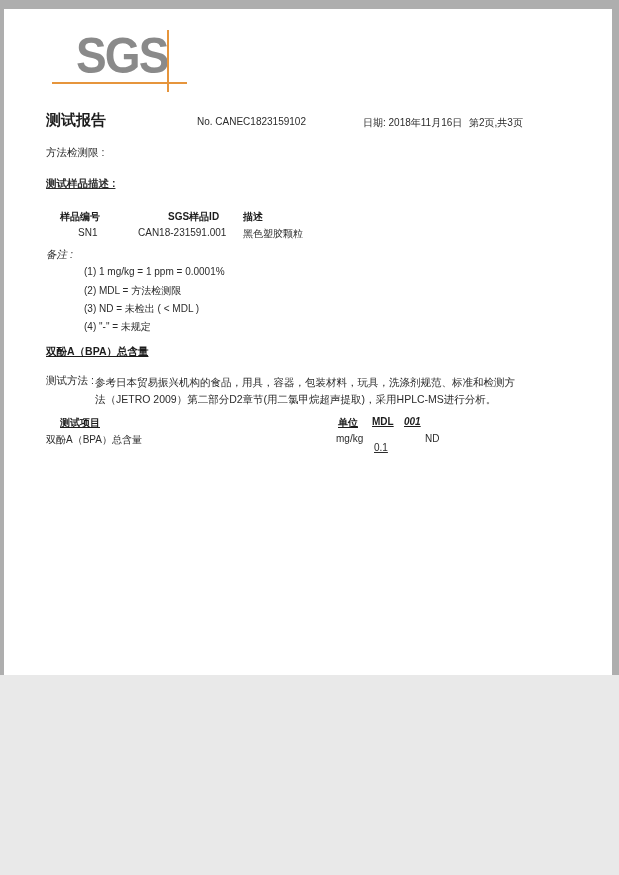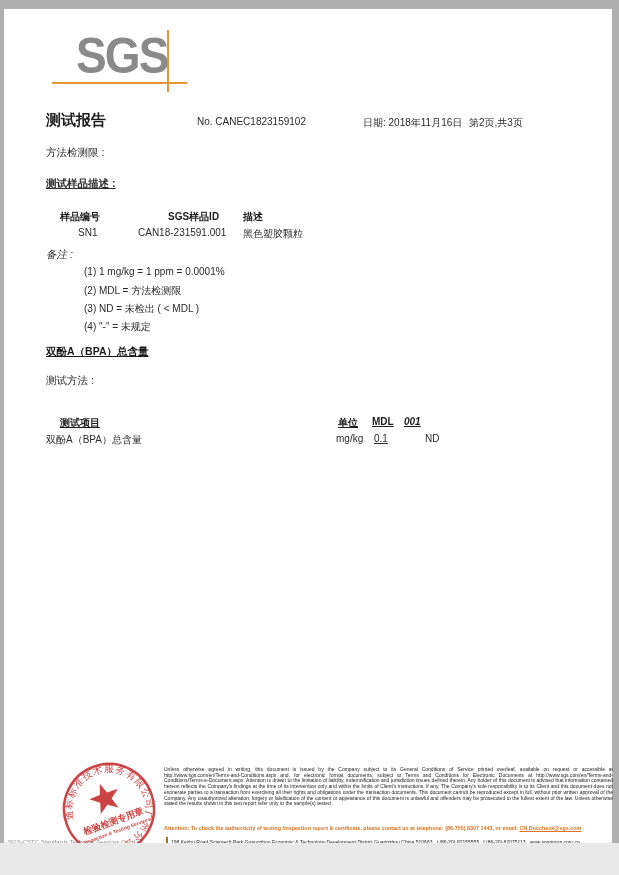--- a/index.html
+++ b/index.html
@@ -1,17 +1,17 @@
 <!DOCTYPE html>
 <html><head>
 <meta charset="utf-8">
 <style>
   html,body{margin:0;padding:0;background:#e9e9e9;}
   .canvas{
-    position:relative;width:619px;height:843px;background:#ffffff;overflow:hidden;
+    position:relative;width:619px;height:675px;background:#ffffff;overflow:hidden;
     font-family:"Liberation Sans","DejaVu Sans",sans-serif;color:#2b2b2b;
   }
   .edge{position:absolute;background:#aeaeae;}
   .edge.top{left:0;top:0;width:619px;height:9px;}
   .edge.left{left:0;top:0;width:4px;height:875px;}
   .edge.right{left:612px;top:0;width:7px;height:875px;}
   .edge.bottom{left:0;top:872px;width:619px;height:3px;background:#c9c9c9;}
 
   .abs{position:absolute;}
 
@@ -89,28 +89,29 @@
   <div class="abs td" style="left:243px;top:227px;">黑色塑胶颗粒</div>
 
   <div class="abs remark-label">备注 :</div>
   <div class="abs remark" style="top:266px;">(1) 1 mg/kg = 1 ppm = 0.0001%</div>
   <div class="abs remark" style="top:284px;">(2) MDL = 方法检测限</div>
   <div class="abs remark" style="top:302px;">(3) ND = 未检出 ( &lt; MDL )</div>
   <div class="abs remark" style="top:320px;">(4) "-" = 未规定</div>
 
   <div class="abs bpa-heading">双酚A（BPA）总含量</div>
   <div class="abs method-label">测试方法 :</div>
+  <div class="abs method-text">参考日本贸易振兴机构的食品，用具，容器，包装材料，玩具，洗涤剂规范、标准和检测方法（JETRO 2009）第二部分D2章节(用二氯甲烷超声提取)，采用HPLC-MS进行分析。</div>
 
   <div class="abs rt-head" style="left:60px;top:416px;">测试项目</div>
   <div class="abs rt-head" style="left:338px;top:416px;">单位</div>
   <div class="abs rt-head" style="left:372px;top:416px;">MDL</div>
   <div class="abs rt-head sample-col" style="left:404px;top:416px;">001</div>
   <div class="abs td" style="left:46px;top:433px;">双酚A（BPA）总含量</div>
   <div class="abs td" style="left:336px;top:433px;">mg/kg</div>
-  <div class="abs td" style="left:374px;top:433px;text-decoration:underline;">0.1</div>
+  <div class="abs td" style="left:374px;top:442px;text-decoration:underline;">0.1</div>
   <div class="abs td" style="left:405px;top:433px;padding-left:20px;">ND</div>
 
   <div class="abs company-line" style="left:8px;top:839px;">SGS-CSTC Standards Technical Services Co., Ltd.</div>
   <div class="abs company-line" style="left:8px;top:848px;">Guangzhou Branch Testing Center Chemical Laboratory</div>
 
   <svg class="abs stamp-svg" width="128" height="100" viewBox="0 0 128 100">
     <g transform="rotate(-20 64 47)" fill="#c93334">
       <circle cx="64" cy="47" r="45" fill="none" stroke="#c93334" stroke-width="2.5"></circle>
       <path id="stamp-ring-path" d="M 27,47 A 37,37 0 1 1 101,47 A 37,37 0 1 1 27,47" fill="none"></path>
       <text font-size="9.5" letter-spacing="1.2" fill="#c93334">

